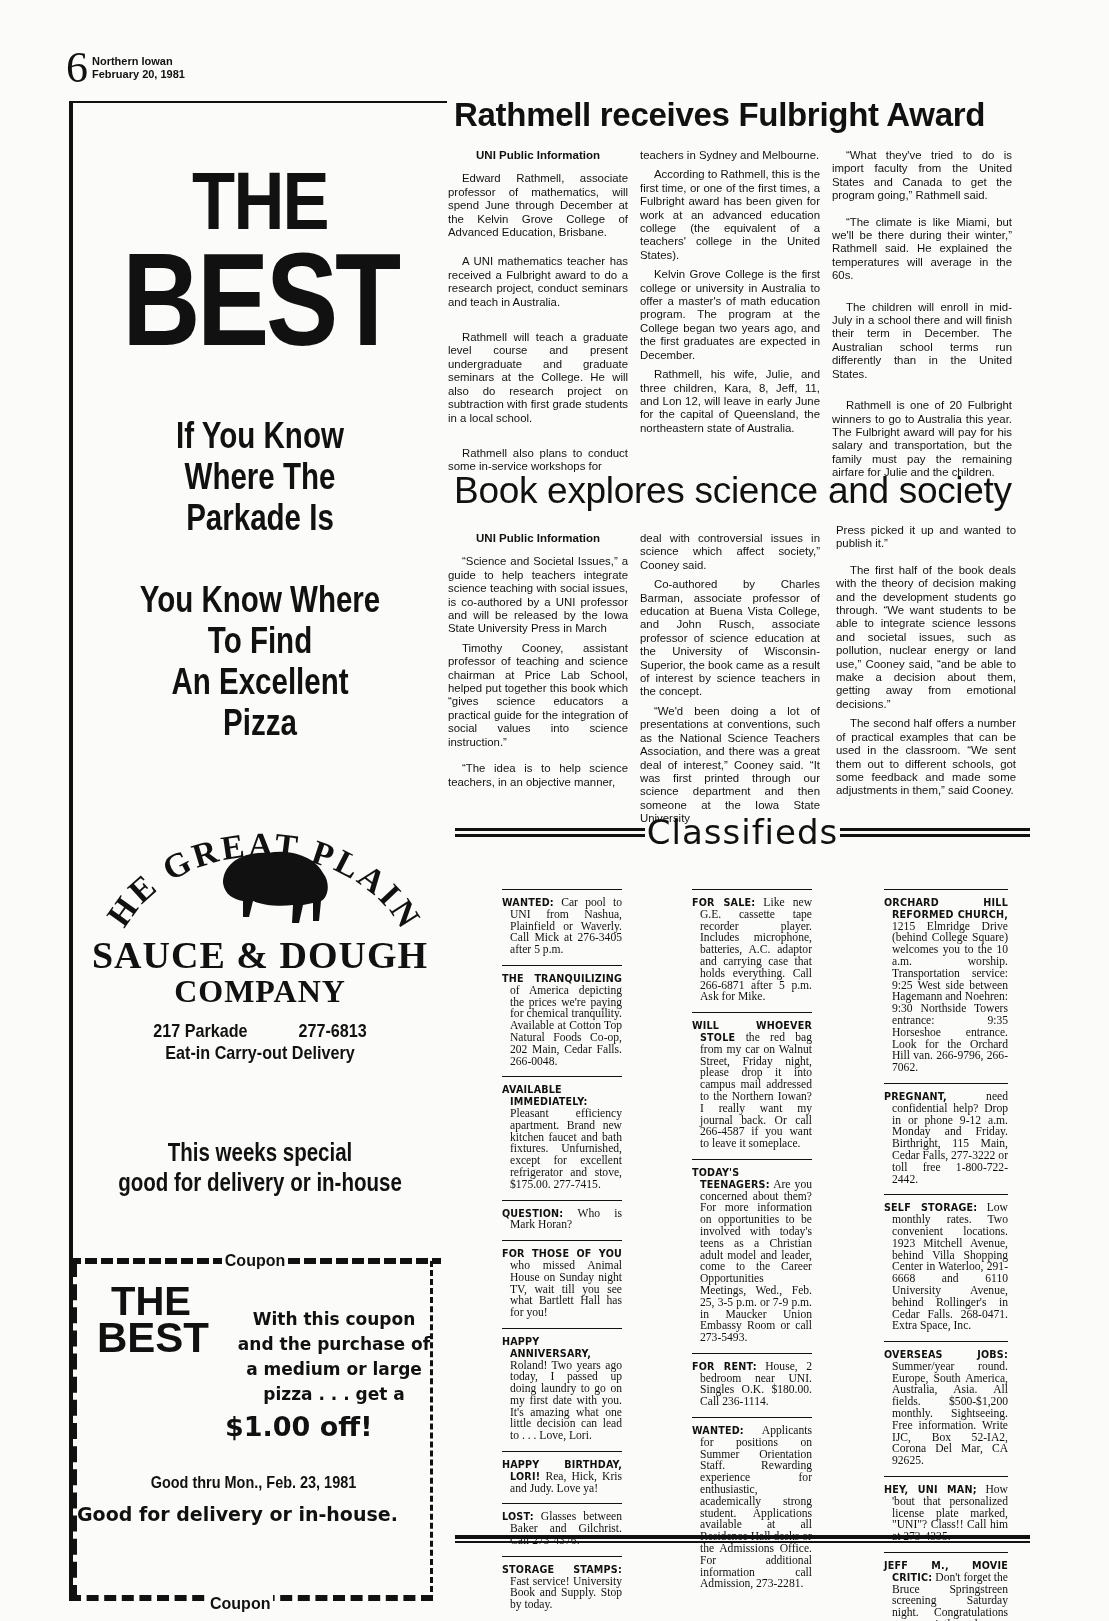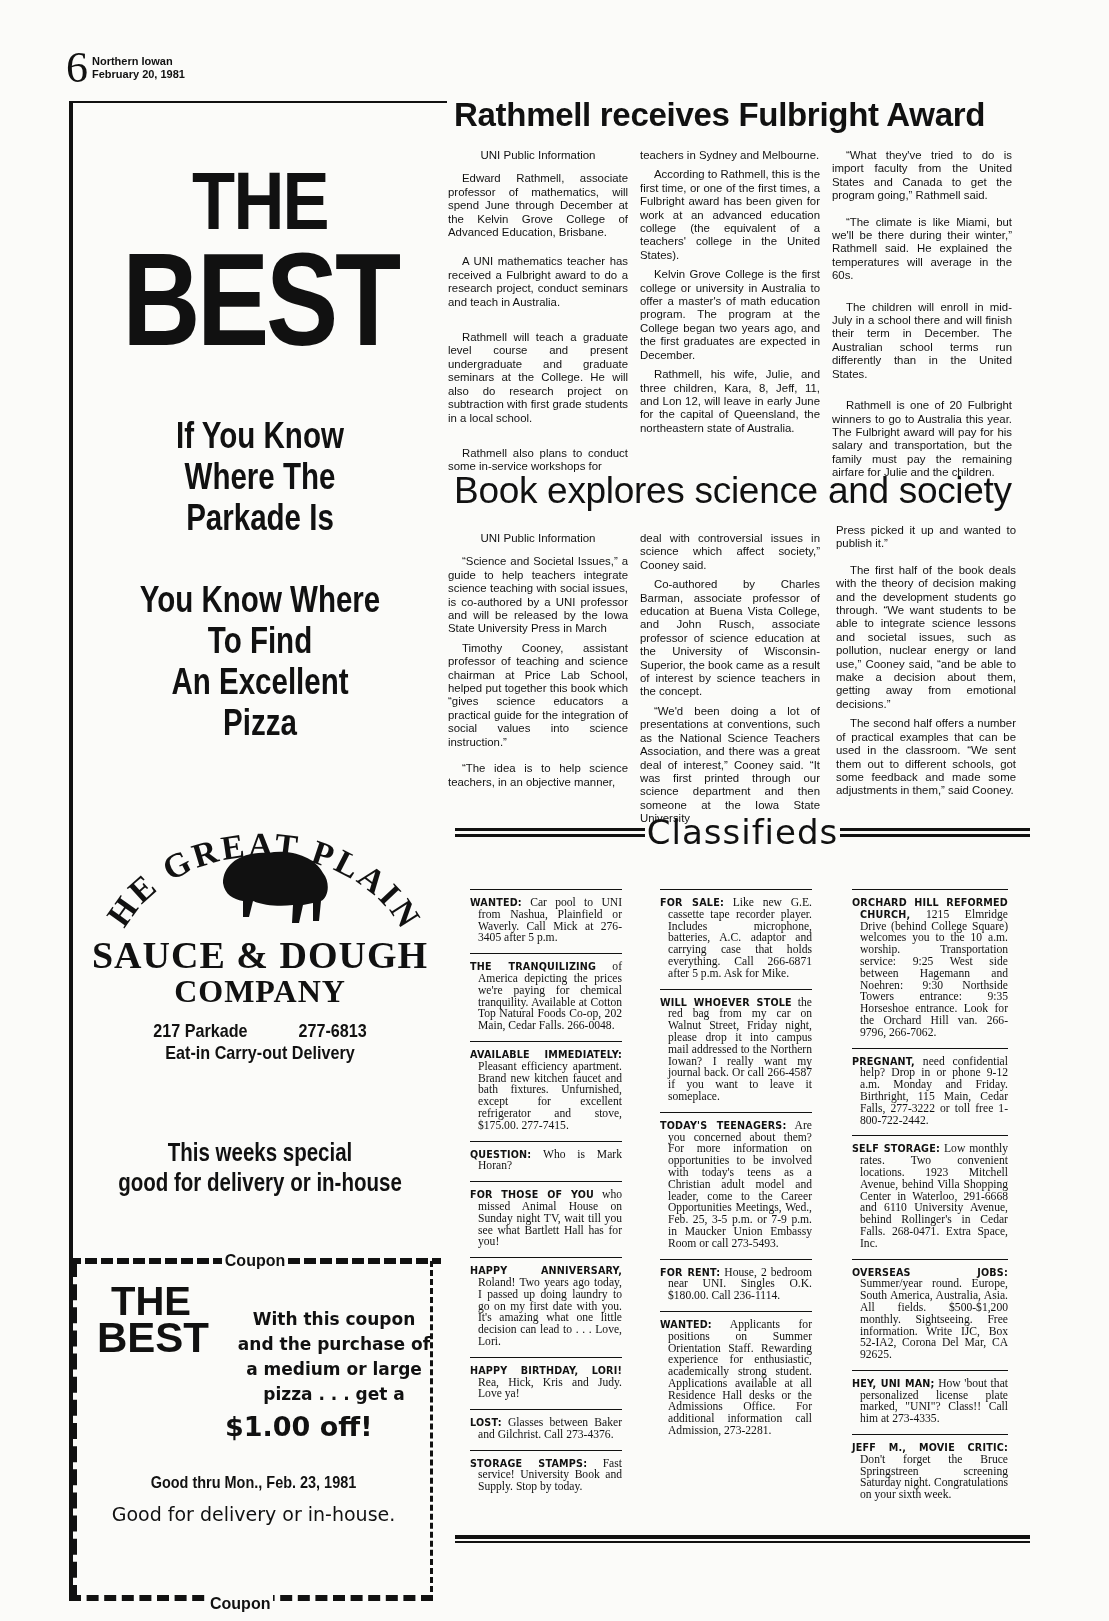--- a/index.html
+++ b/index.html
@@ -30,37 +30,37 @@
   .coupon { position: absolute; left: -4px; top: 1158px; width: 364px; height: 340px; border-left: 8px dashed #111; border-right: 3px dashed #111; border-bottom: 6px dashed #111; }
   .coupon-top { position: absolute; left: -8px; top: -8px; width: 372px; height: 16px; display: flex; align-items: center; }
   .dash-line { flex: 1; height: 6px; background: repeating-linear-gradient(90deg, #111 0 12px, transparent 12px 16px); }
   .coupon-label { padding: 0 3px; font-weight: 900; font-size: 16px; }
   .coupon-bottom-label { position: absolute; left: 130px; bottom: -18px; background: #fbfbf9; padding: 0 3px; font-weight: 900; font-size: 16px; }
   .c-the { position: absolute; left: 34px; top: 20px; font-weight: 700; font-size: 40px; line-height: 40px; }
   .c-best { position: absolute; left: 20px; top: 56px; font-weight: 700; font-size: 42px; line-height: 42px; }
   .c-offer { position: absolute; left: 148px; top: 46px; width: 218px; text-align: center; font-family: "DejaVu Sans", sans-serif; font-weight: 900; font-size: 17px; line-height: 25px; }
   .c-amount { position: absolute; left: 148px; top: 150px; width: 218px; font-family: "DejaVu Sans", sans-serif; font-weight: 900; font-size: 27px; }
   .c-good { position: absolute; left: 0; top: 212px; width: 100%; text-align: center; font-weight: 700; font-size: 17px; transform: scaleX(0.85); }
-  .c-deliv { position: absolute; left: 0; top: 242px; width: 100%; text-align: center; font-family: "DejaVu Sans", sans-serif; font-weight: 400; font-size: 19px; }
+  .c-deliv { position: absolute; left: 0; top: 242px; width: 100%; text-align: left; font-family: "DejaVu Sans", sans-serif; font-weight: 700; font-size: 19px; }
 
   
   .headline1 { position: absolute; left: 454px; top: 96px; font-weight: 700; font-size: 33px; letter-spacing: -0.3px; white-space: nowrap; }
   .headline2 { position: absolute; left: 454px; top: 470px; font-weight: 400; font-size: 37px; letter-spacing: -0.3px; white-space: nowrap; }
   .col { position: absolute; width: 180px; font-size: 11.4px; line-height: 13.4px; text-align: justify; }
   .col p { text-indent: 14px; margin-bottom: 13px; }
   .col p.tight { margin-bottom: 6px; }
-  .col .byline { text-align: center; font-weight: 400; text-indent: 0; font-size: 11.5px; margin-bottom: 10px; }
+  .col .byline { text-align: center; font-weight: 700; text-indent: 0; font-size: 11.5px; margin-bottom: 10px; }
   .col p.noindent { text-indent: 0; }
 
   
   .class-head { position: absolute; left: 455px; top: 812px; width: 575px; height: 40px; display: flex; align-items: center; }
   .rule-thick { flex: 1; height: 9px; border-top: 3px solid #111; border-bottom: 3px solid #111; }
   .class-title { padding: 0 2px; font-family: "DejaVu Sans", sans-serif; font-size: 34px; letter-spacing: 1px; font-weight: 400; }
   .ccol { position: absolute; width: 152px; font-family: "Liberation Serif", serif; font-size: 11.6px; line-height: 11.8px; }
-  .ad-item { border-top: 1.5px solid #111; padding: 7px 0 9px 0; }
+  .ad-item { border-top: 1.5px solid #111; padding: 7px 0 9px 0; margin-left: 32px; }
   .ad-item .lead { font-family: "DejaVu Sans", sans-serif; font-weight: 900; font-size: 9.6px; letter-spacing: 0.2px; }
   .ad-item > div { padding-left: 8px; text-indent: -8px; text-align: justify; }
   .bottom-rule { position: absolute; left: 455px; top: 1535px; width: 575px; height: 8px; border-top: 4px solid #111; border-bottom: 2px solid #111; }
 </style>
 </head>
 <body>
 
 <div class="masthead">
   <span class="page-num">6</span>
   <div class="mast-text">

